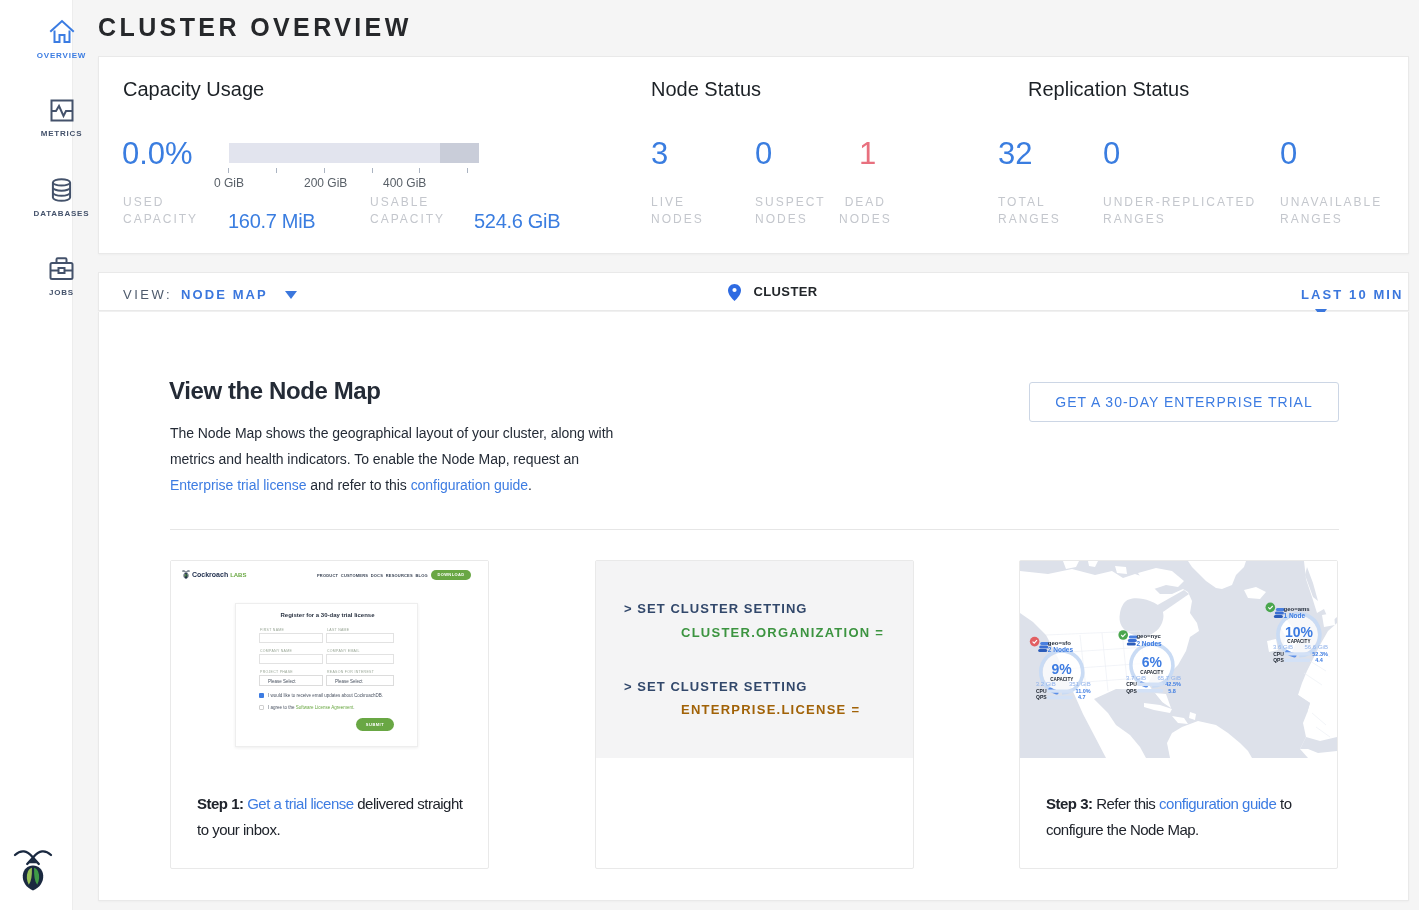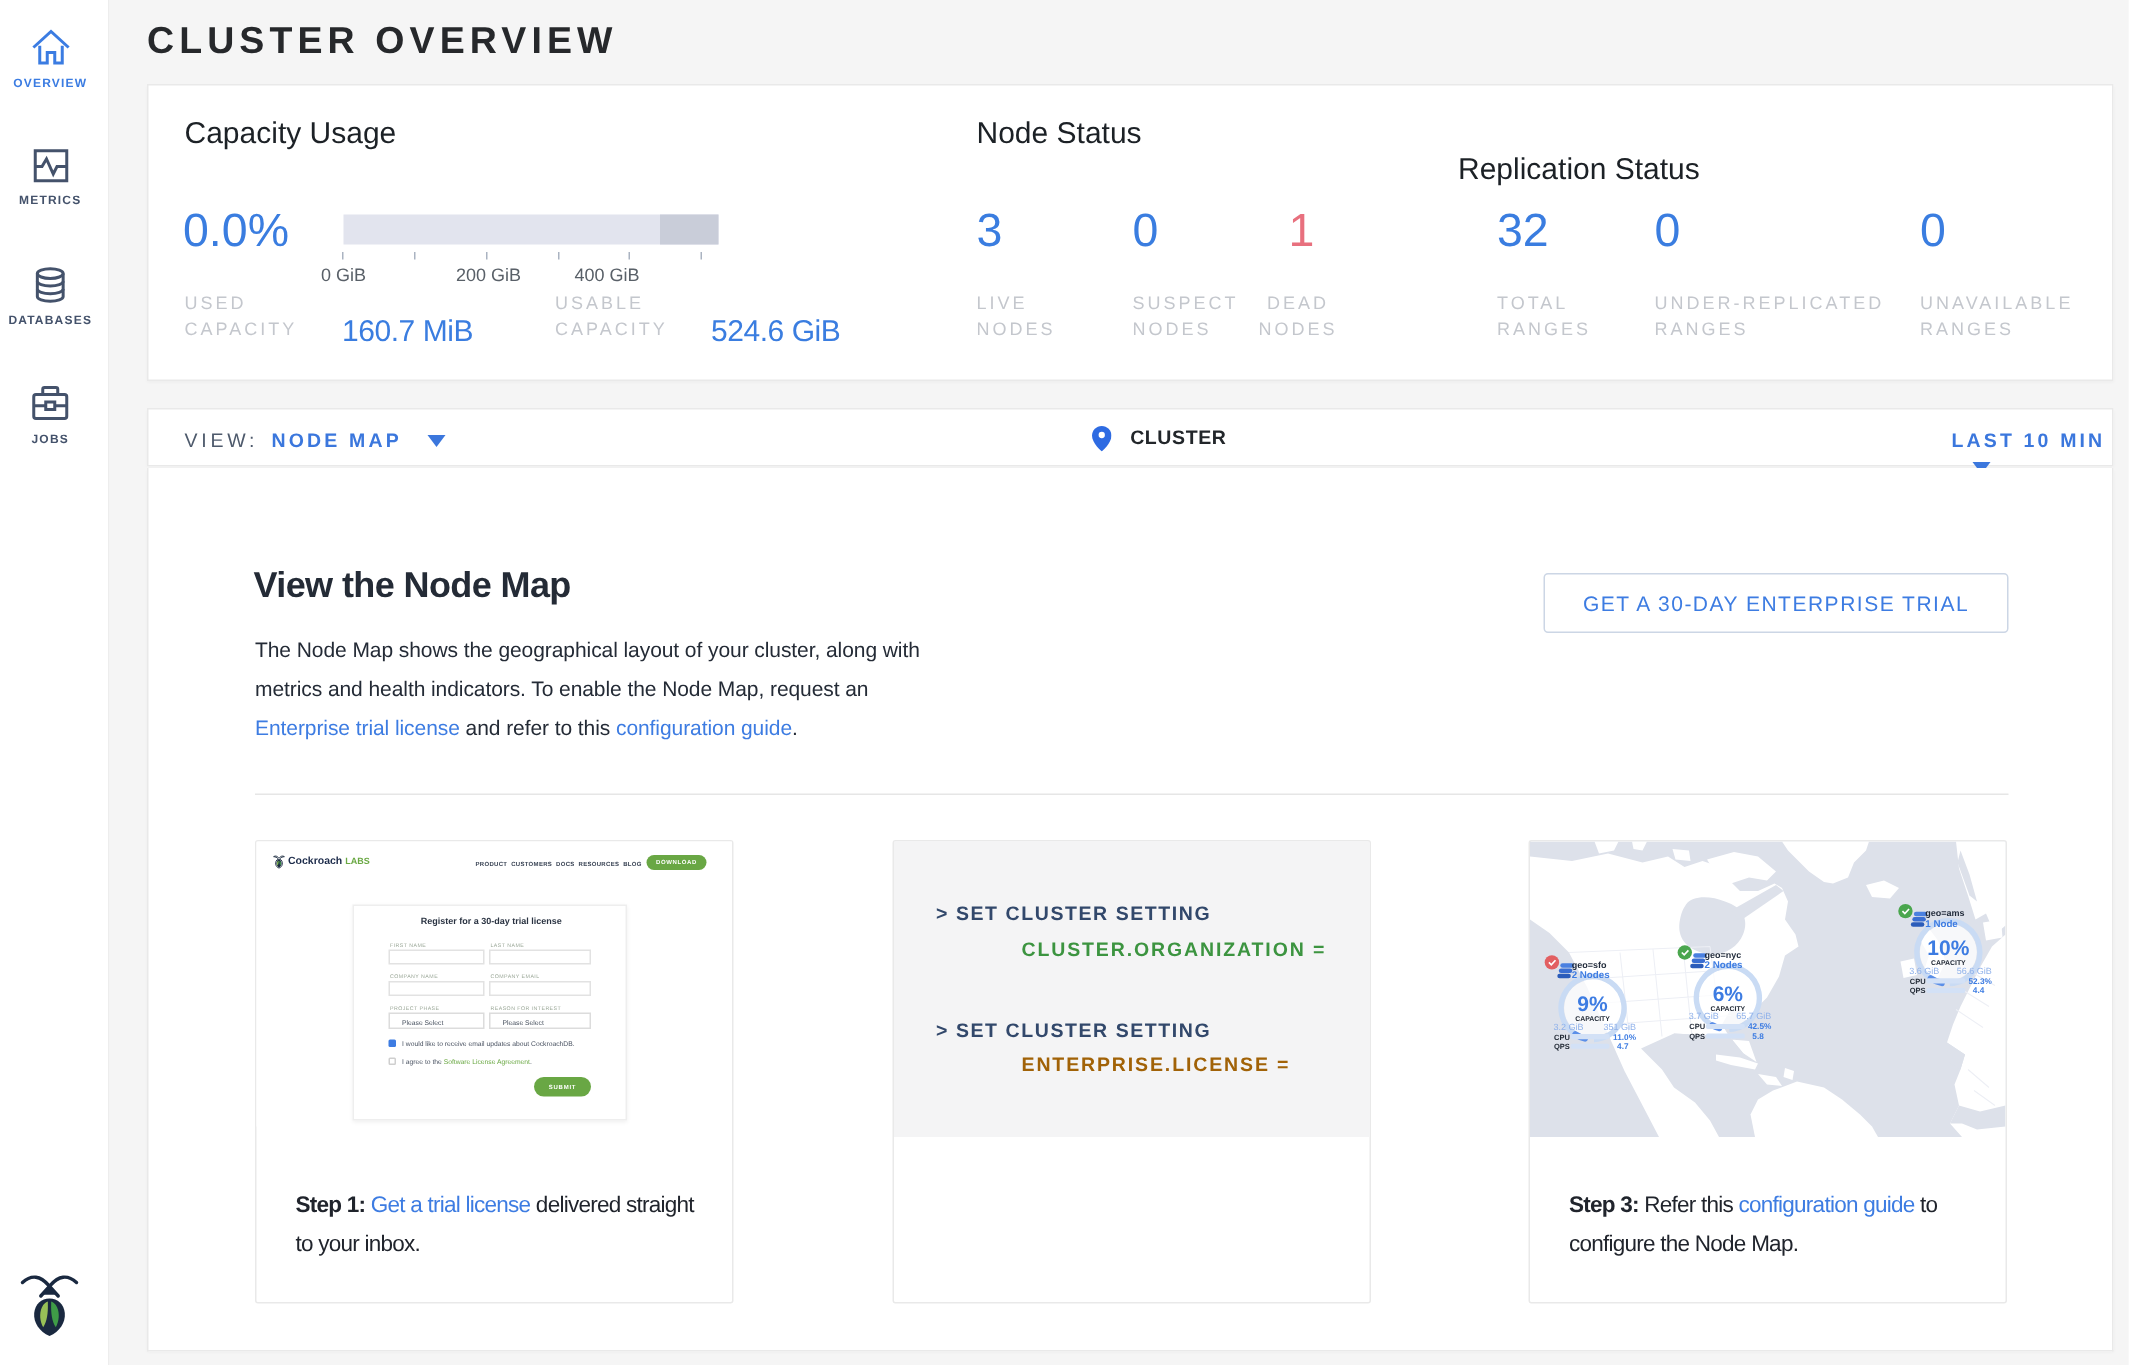--- a/index.html
+++ b/index.html
@@ -1,19 +1,19 @@
 <!DOCTYPE html>
 <html><head>
 <meta charset="utf-8">
 <style>
   * { margin:0; padding:0; box-sizing:border-box; }
   html,body { width:1419px; height:910px; background:#f5f5f5; font-family:"Liberation Sans", sans-serif; overflow:hidden; }
   .abs { position:absolute; }
   
-  #sidebar { position:absolute; left:0; top:0; width:73px; height:910px; background:#fff; border-right:1px solid #ededed; }
+  #sidebar { position:absolute; left:0; top:0; width:73px; height:910px; background:#fff; border-right:1px solid #ededed;padding-left:28px; }
   .navitem { position:absolute; width:67px; text-align:center; }
   .navitem svg { display:block; margin:0 auto; }
   .navlabel { font-size:8px; font-weight:700; letter-spacing:0.8px; color:#44526b; margin-top:7px; }
   .navitem.active .navlabel { color:#3b7ce2; }
   
   #pagehead { position:absolute; left:98px; top:13px; font-size:25px; font-weight:600; letter-spacing:3.4px; color:#26282b; }
   
   .panel { position:absolute; background:#fff; border:1px solid #e9e9e9; box-shadow:0 1px 2px rgba(0,0,0,0.03); }
   #summary { left:98px; top:56px; width:1311px; height:198px; }
   #viewbar { left:98px; top:272px; width:1311px; height:39px; }
@@ -112,21 +112,21 @@
   <div class="midnum" style="left:375px; top:153px;">524.6 GiB</div>
 
   <div class="sechead" style="left:552px; top:21px;">Node Status</div>
   <div class="bignum" style="left:552px; top:80.5px;">3</div>
   <div class="bignum" style="left:656px; top:80.5px;">0</div>
   <div class="bignum red" style="left:760px; top:80.5px;">1</div>
   <div class="caplabel" style="left:552px; top:136.5px;">LIVE<br>NODES</div>
   <div class="caplabel" style="left:656px; top:136.5px;">SUSPECT<br>NODES</div>
   <div class="caplabel" style="left:740px; top:136.5px;text-align:center;">DEAD<br>NODES</div>
 
-  <div class="sechead" style="left:873px; top:21px;margin-top:24px;">Replication Status</div>
+  <div class="sechead" style="left:929px; top:21px;">Replication Status</div>
   <div class="bignum" style="left:899px; top:80.5px;">32</div>
   <div class="bignum" style="left:1004px; top:80.5px;">0</div>
   <div class="bignum" style="left:1181px; top:80.5px;">0</div>
   <div class="caplabel" style="left:899px; top:136.5px;">TOTAL<br>RANGES</div>
   <div class="caplabel" style="left:1004px; top:136.5px;">UNDER-REPLICATED<br>RANGES</div>
   <div class="caplabel" style="left:1181px; top:136.5px;">UNAVAILABLE<br>RANGES</div>
 </div>
 
 <div class="panel" id="viewbar">
   <div class="abs" style="left:24px; top:12px;"><span class="vlabel">VIEW:</span>&nbsp;&nbsp;<span class="vblue">NODE MAP</span><span class="caret" style="margin-left:17px;"></span></div>

